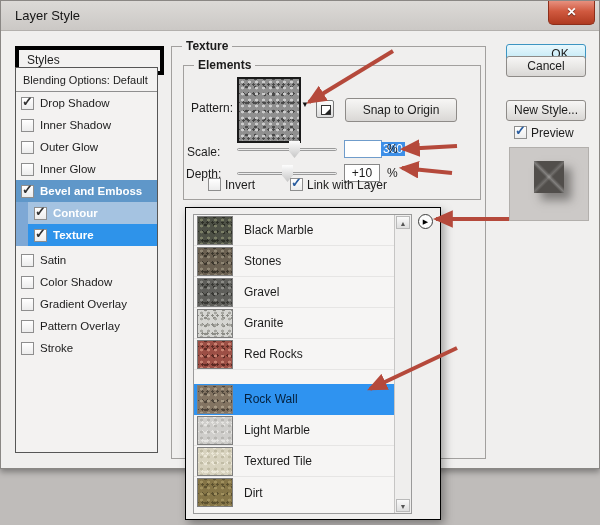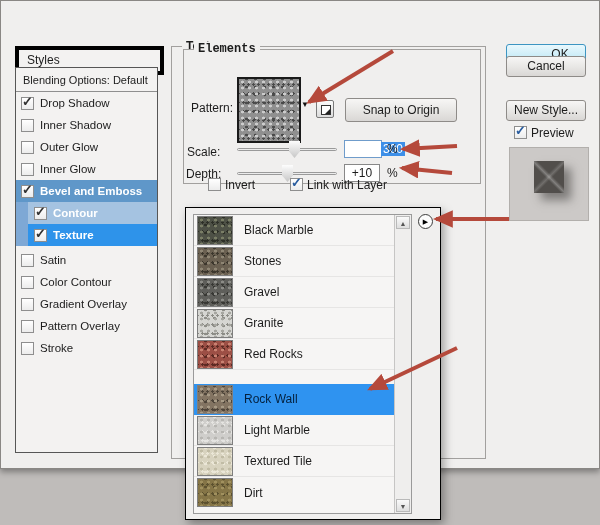--- a/index.html
+++ b/index.html
@@ -114,20 +114,24 @@
     border:1px solid #3c3c3c;background:#fcfcfc;box-sizing:border-box;
     font-size:7px;line-height:13px;text-align:center;color:#000;}
 
   .arrows{position:absolute;left:0;top:0;z-index:9;pointer-events:none;}
 </style>
 </head>
 <body>
 
 <div class="screen">
   <div class="dialog">
+    <div class="titlebar">
+      <span class="title">Layer Style</span>
+      <span class="close-btn"><span>✕</span></span>
+    </div>
 
     <div class="styles-header">Styles</div>
     <div class="styles-list">
       <div class="srow first">
           <span>Blending Options: Default</span>
         </div>
       <div class="srow">
           <span class="cb">
             <span>✓</span>
           </span>
@@ -179,21 +183,21 @@
       <div class="srow">
           <span class="cb">
             <span></span>
           </span>
           <span>Satin</span>
         </div>
       <div class="srow">
           <span class="cb">
             <span></span>
           </span>
-          <span>Color Contour</span>
+          <span>Color Shadow</span>
         </div>
       <div class="srow">
           <span class="cb">
             <span></span>
           </span>
           <span>Gradient Overlay</span>
         </div>
       <div class="srow">
           <span class="cb">
             <span></span>
@@ -204,21 +208,21 @@
           <span class="cb">
             <span></span>
           </span>
           <span>Stroke</span>
         </div>
     </div>
 
     <div class="groupbox" style="left:170px;top:45px;width:313px;height:411px;">
       <span class="legend">Texture</span>
     </div>
-    <div class="groupbox" style="left:182px;top:48px;width:296px;height:133px;font-family:Liberation Mono, monospace;">
+    <div class="groupbox" style="left:182px;top:64px;width:296px;height:133px;">
       <span class="legend">Elements</span>
     </div>
 
     <span class="flabel" style="left:190px;top:100px;">Pattern:</span>
     <div class="pattern-swatch tex" data-tex="pattern-gray"></div>
     <span class="pattern-drop">▼</span>
     <div class="mini-btn">
         <span class="pg"></span>
       </div>
     <div class="btn btn-snap">Snap to Origin</div>

